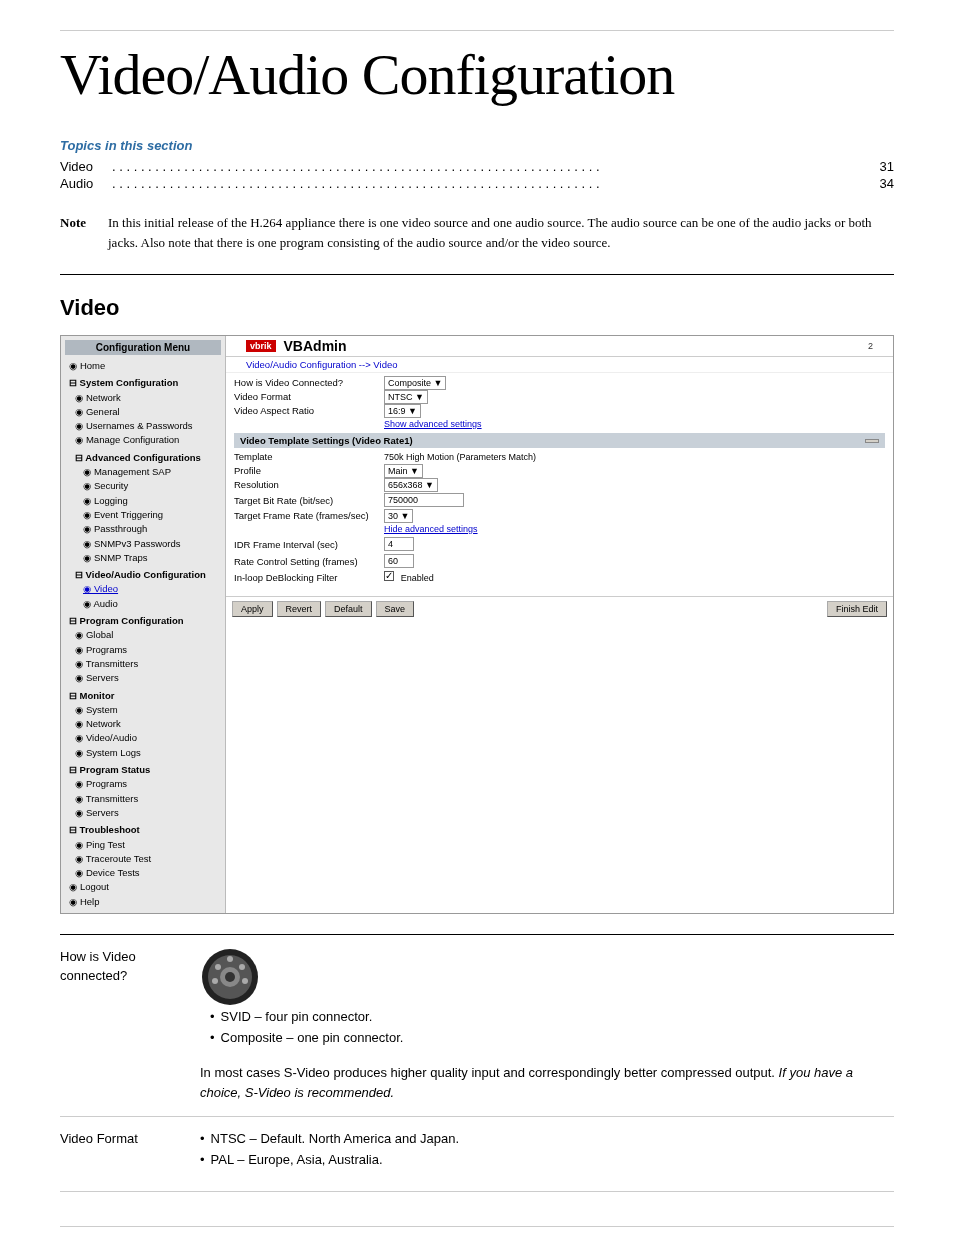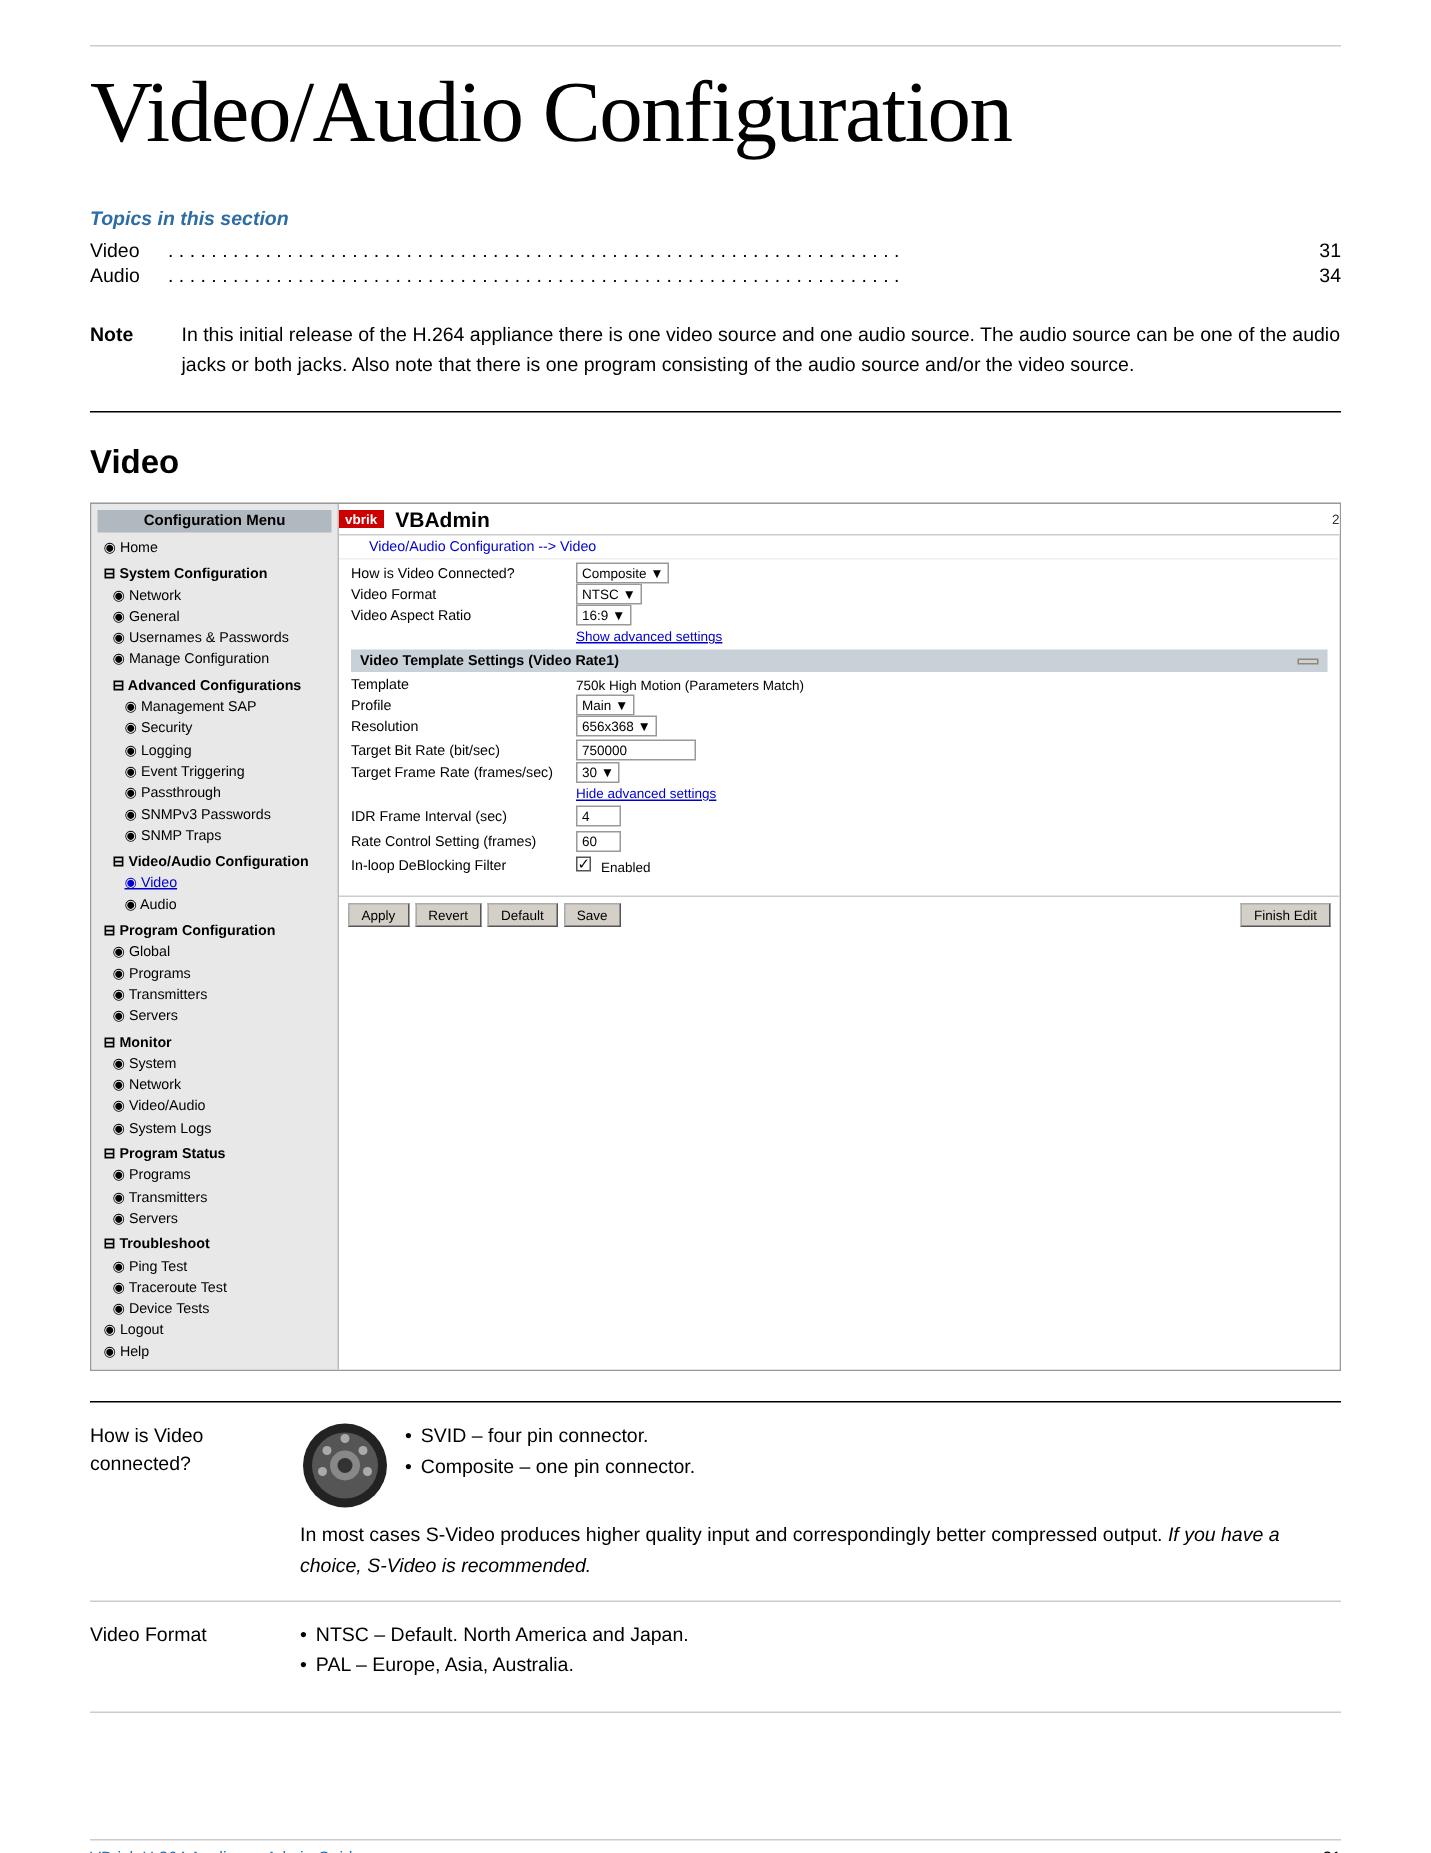--- a/index.html
+++ b/index.html
@@ -77,22 +77,22 @@
     }
     .toc-page {
       min-width: 25px;
       text-align: right;
     }
 
     
     .note-block {
       margin: 22px 60px 0 60px;
       display: flex;
-      gap: 23px;
-      font-family: Liberation Sans, sans-serif;
+      gap: 10px;
+      font-family: Liberation Serif, serif;
       font-size: 13px;
       line-height: 1.5;
     }
     .note-label {
       font-weight: bold;
       min-width: 38px;
       padding-top: 0;
     }
     .note-text {
       flex: 1;
@@ -163,21 +163,21 @@
 
     
     .ss-main {
       flex: 1;
       background: #ffffff;
       padding: 0;
     }
     .ss-top-bar {
       display: flex;
       align-items: center;
-      padding: 2px 0;
+      padding: 2px 20px;
       border-bottom: 1px solid #ccc;
       background: #fff;
     }
     .ss-logo {
       background: #cc0000;
       color: #fff;
       font-weight: bold;
       font-size: 9px;
       padding: 1px 4px;
       margin-right: 8px;
@@ -345,20 +345,21 @@
     .footer-left {
       color: #2e6da4;
     }
     .footer-right {
       color: #000;
     }
 
     .info-row-with-icon {
       display: flex;
       align-items: flex-start;
+      flex-direction: column;
     }
   </style>
 </head>
 <body>
 
 <div class="page">
   <div class="top-rule"></div>
 
 
   <h1 class="main-title">Video/Audio Configuration</h1>

